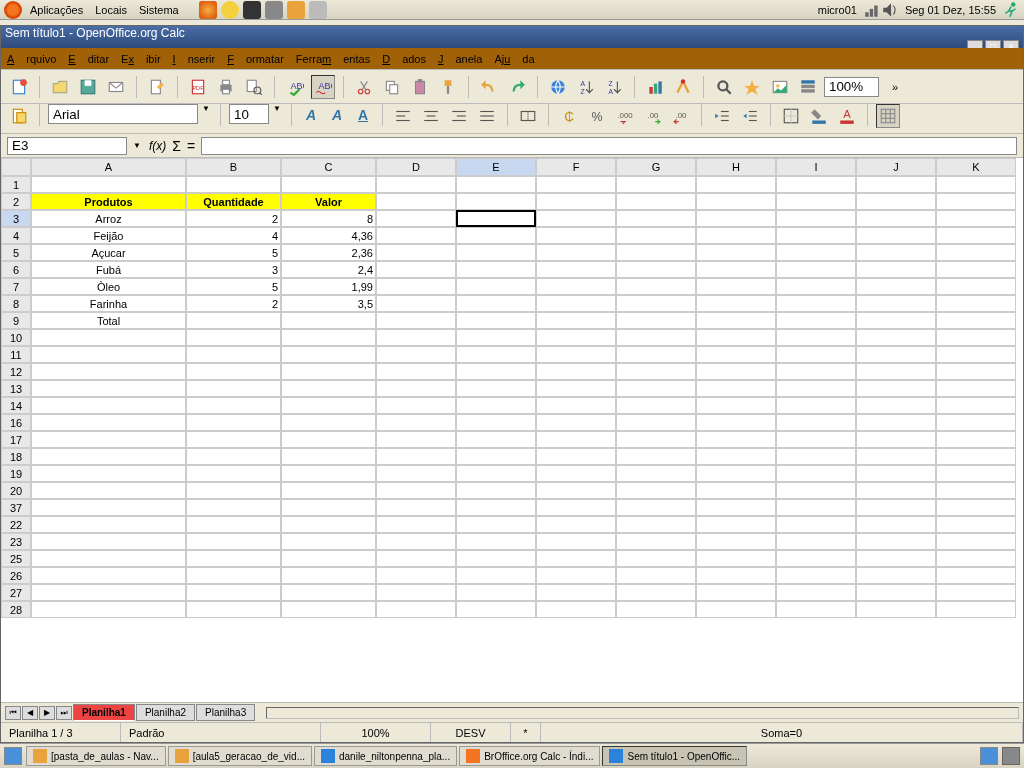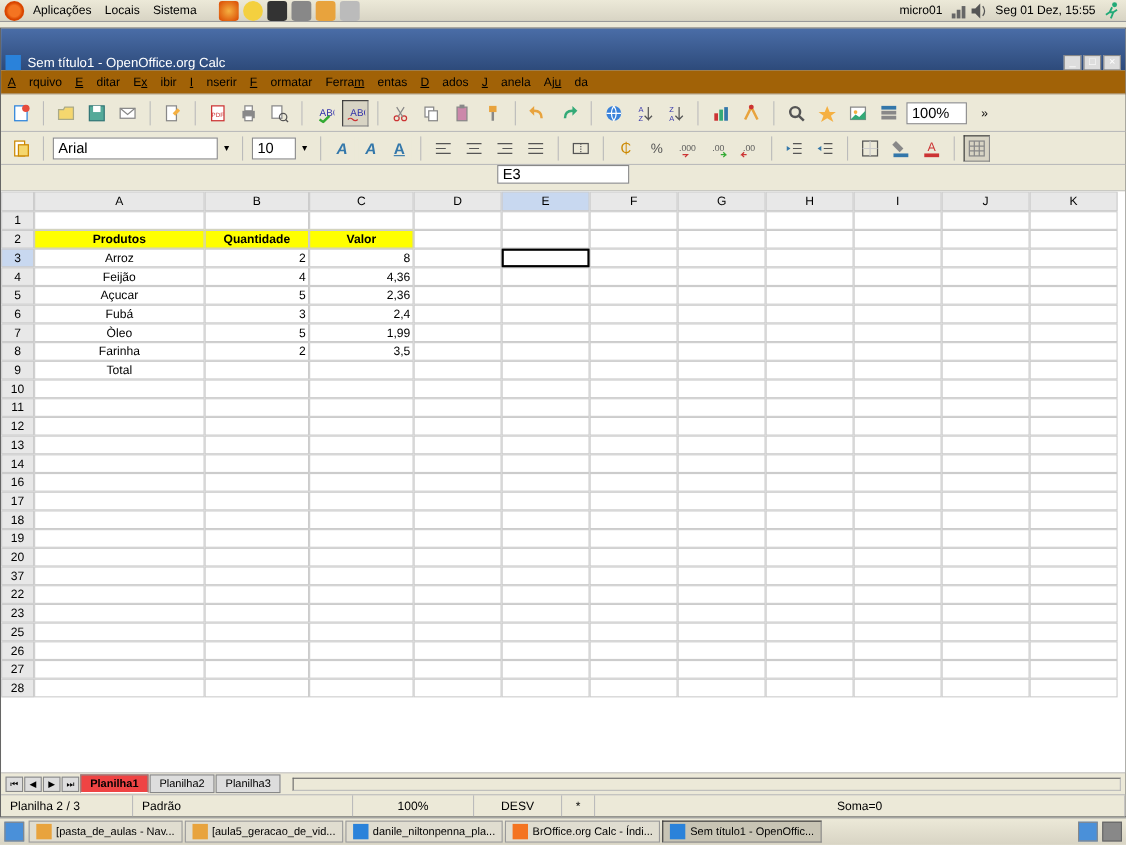--- a/index.html
+++ b/index.html
@@ -8,41 +8,41 @@
 .top-panel { height: 20px; background: linear-gradient(#ece9d8,#d8d4c4); border-bottom: 1px solid #999; display: flex; align-items: center; padding: 0 4px; }
 .ubuntu-logo { width: 18px; height: 18px; background: radial-gradient(circle,#f47421 40%,#d94600 60%); border-radius: 50%; margin-right: 8px; }
 .top-menu { margin-right: 12px; cursor: pointer; }
 .top-icons { display: flex; gap: 4px; margin-left: 8px; }
 .tico { width: 18px; height: 18px; border-radius: 3px; }
 .spacer { flex: 1; }
 .sys-text { margin: 0 6px; }
 .run-icon { width: 18px; height: 18px; }
 
 .window { position: absolute; top: 25px; left: 0; right: 0; bottom: 25px; background: #ece9d8; border: 1px solid #666; display: flex; flex-direction: column; }
-.titlebar { height: 38px; background: linear-gradient(#4a6da7,#2d4a7a); color: #fff; display: flex; align-items: flex-end; padding: 0 4px; font-size: 12px; }
+.titlebar { height: 22px; background: linear-gradient(#4a6da7,#2d4a7a); color: #fff; display: flex; align-items: flex-start; padding: 0 4px; font-size: 12px; flex-direction: column; }
 .titlebar-icon { width: 14px; height: 14px; background: #2a82da; margin-right: 6px; }
 .win-btns { margin-left: auto; display: flex; gap: 2px; }
 .win-btn { width: 16px; height: 14px; background: #ddd; border: 1px solid #888; font-size: 10px; text-align: center; line-height: 12px; cursor: pointer; }
 
 .menubar { height: 22px; background: #a16207; border-bottom: 1px solid #bbb; display: flex; align-items: center; padding: 0 6px; }
 .menubar span { margin-right: 12px; cursor: pointer; }
 .mnem { text-decoration: underline; }
 
 .toolbar { height: 34px; background: #ece9d8; border-bottom: 1px solid #bbb; display: flex; align-items: center; padding: 0 6px; gap: 4px; }
 .tbtn { width: 24px; height: 24px; border: 1px solid transparent; display: flex; align-items: center; justify-content: center; cursor: pointer; }
 .tsep { width: 1px; height: 22px; background: #bbb; margin: 0 4px; }
 .tsvg { width: 18px; height: 18px; }
 
-.fmt-toolbar { height: 30px; background: #ece9d8; border-bottom: 1px solid #bbb; display: flex; align-items: center; padding: 0 6px; gap: 4px; }
+.fmt-toolbar { height: 30px; background: #ece9d8; border-bottom: 1px solid #bbb; display: flex; padding: 0 6px; gap: 4px; }
 .font-sel { width: 150px; height: 20px; border: 1px solid #888; background: #fff; padding: 0 4px; }
 .size-sel { width: 40px; height: 20px; border: 1px solid #888; background: #fff; padding: 0 4px; }
 .fbtn { width: 22px; height: 22px; border: 1px solid #888; background: #ece9d8; display: flex; align-items: center; justify-content: center; cursor: pointer; font-size: 14px; font-weight: bold; }
 .dd { width: 10px; font-size: 8px; }
 
-.formula-bar { height: 24px; background: #ece9d8; border-bottom: 1px solid #bbb; display: flex; align-items: center; padding: 0 6px; gap: 6px; flex-direction: column; }
+.formula-bar { height: 24px; background: #ece9d8; border-bottom: 1px solid #bbb; display: flex; align-items: center; padding: 0 6px; gap: 6px; }
 .cell-ref { width: 120px; height: 18px; border: 1px solid #888; background: #fff; padding: 0 4px; }
 .fx { font-style: italic; font-size: 12px; cursor: pointer; }
 .sigma { font-size: 14px; cursor: pointer; }
 .eq { font-size: 14px; cursor: pointer; }
 .formula-input { flex: 1; height: 18px; border: 1px solid #888; background: #fff; padding: 0 4px; }
 
 .sheet-area { flex: 1; background: #fff; position: relative; overflow: hidden; }
 .grid { position: absolute; top: 0; left: 0; }
 .grid th, .grid td { border: 1px solid #ccc; }
 .col-hdr { background: #e8e8e8; height: 18px; text-align: center; font-weight: normal; font-size: 11px; cursor: pointer; }
@@ -832,21 +832,21 @@
     <div class="nav-btn">⏭</div>
     <div id="tabs" style="display:flex">
         <div class="sheet-tab active">Planilha1</div>
         <div class="sheet-tab">Planilha2</div>
         <div class="sheet-tab">Planilha3</div>
       </div>
     <div style="flex:1;height:12px;border:1px inset #bbb;margin-left:10px"></div>
   </div>
 
   <div class="status-bar">
-    <div class="status-cell" style="width:120px">Planilha 2 / 3</div>
+    <div class="status-cell" style="width:120px">Planilha 1 / 3</div>
     <div class="status-cell" style="width:200px">Padrão</div>
     <div class="status-cell" style="width:110px;justify-content:center">100%</div>
     <div class="status-cell" style="width:80px;justify-content:center">DESV</div>
     <div class="status-cell" style="width:30px;justify-content:center">*</div>
     <div class="status-cell" style="flex:1;justify-content:center">Soma=0</div>
   </div>
 </div>
 
 <div class="bottom-panel">
   <div class="desk-icon"></div>

